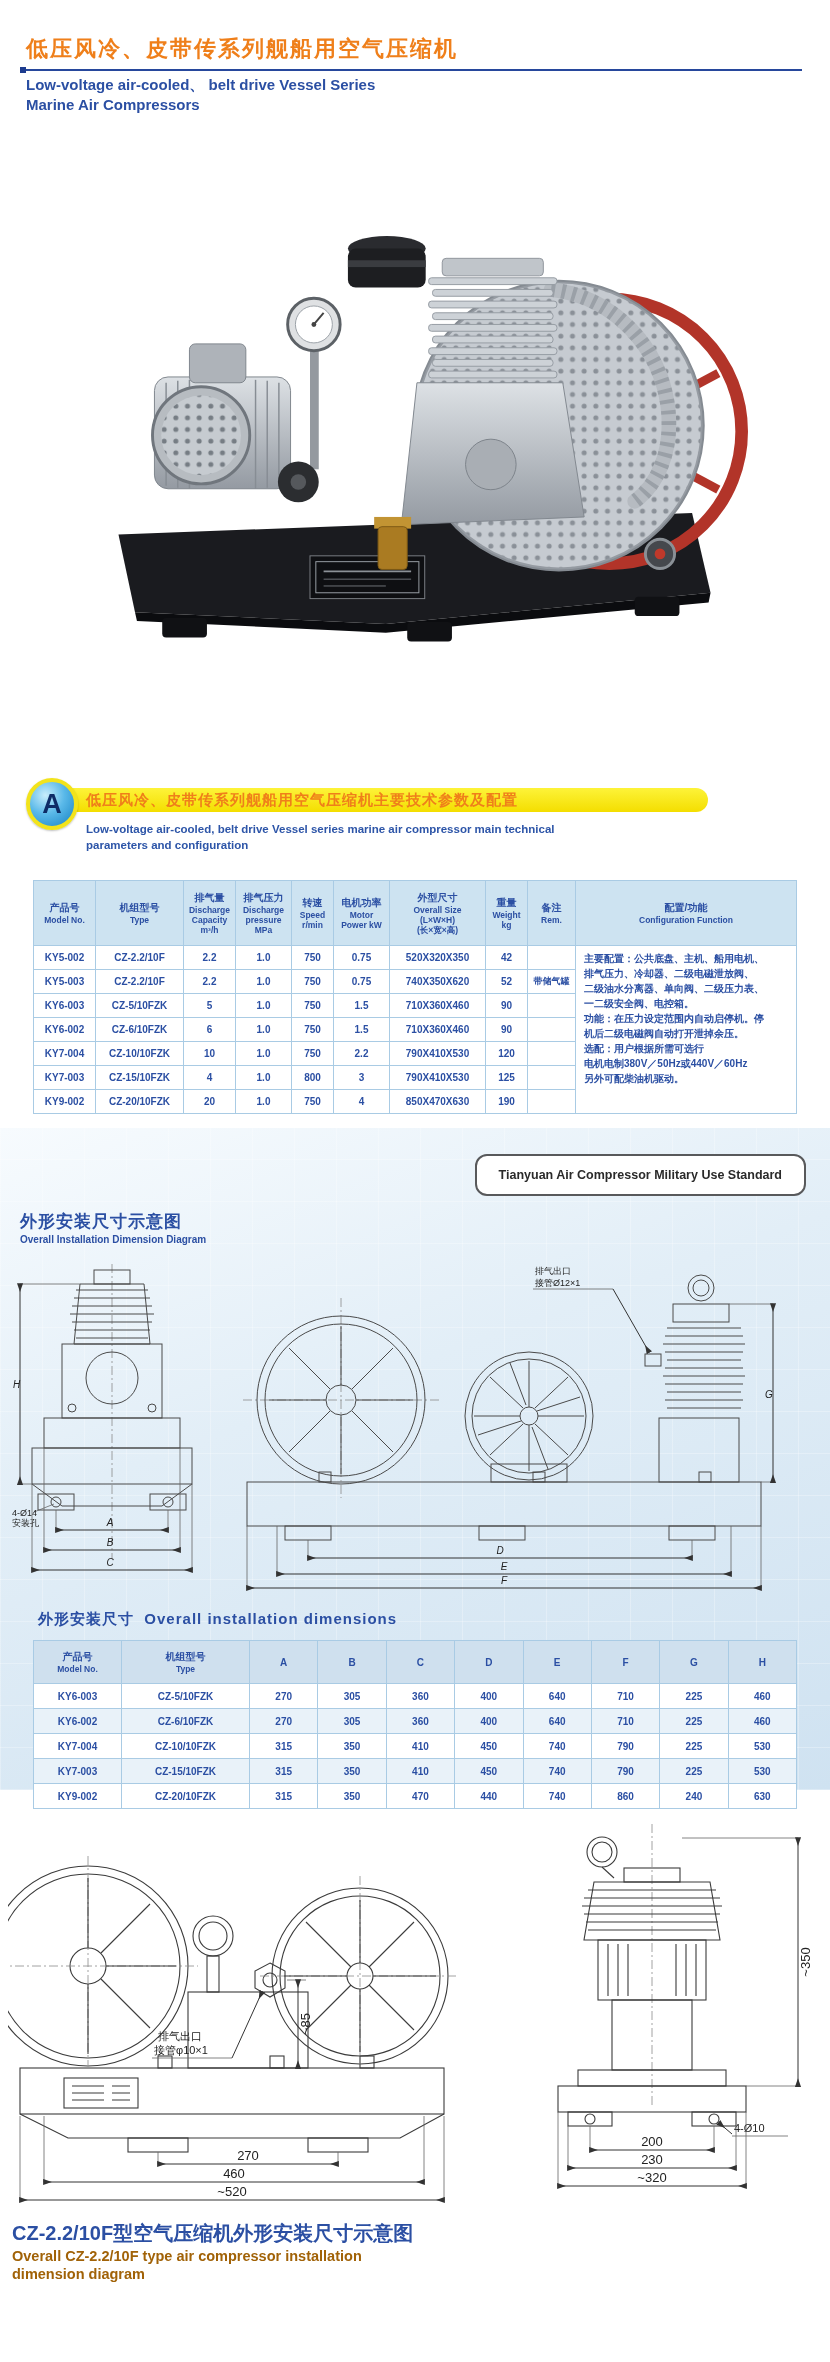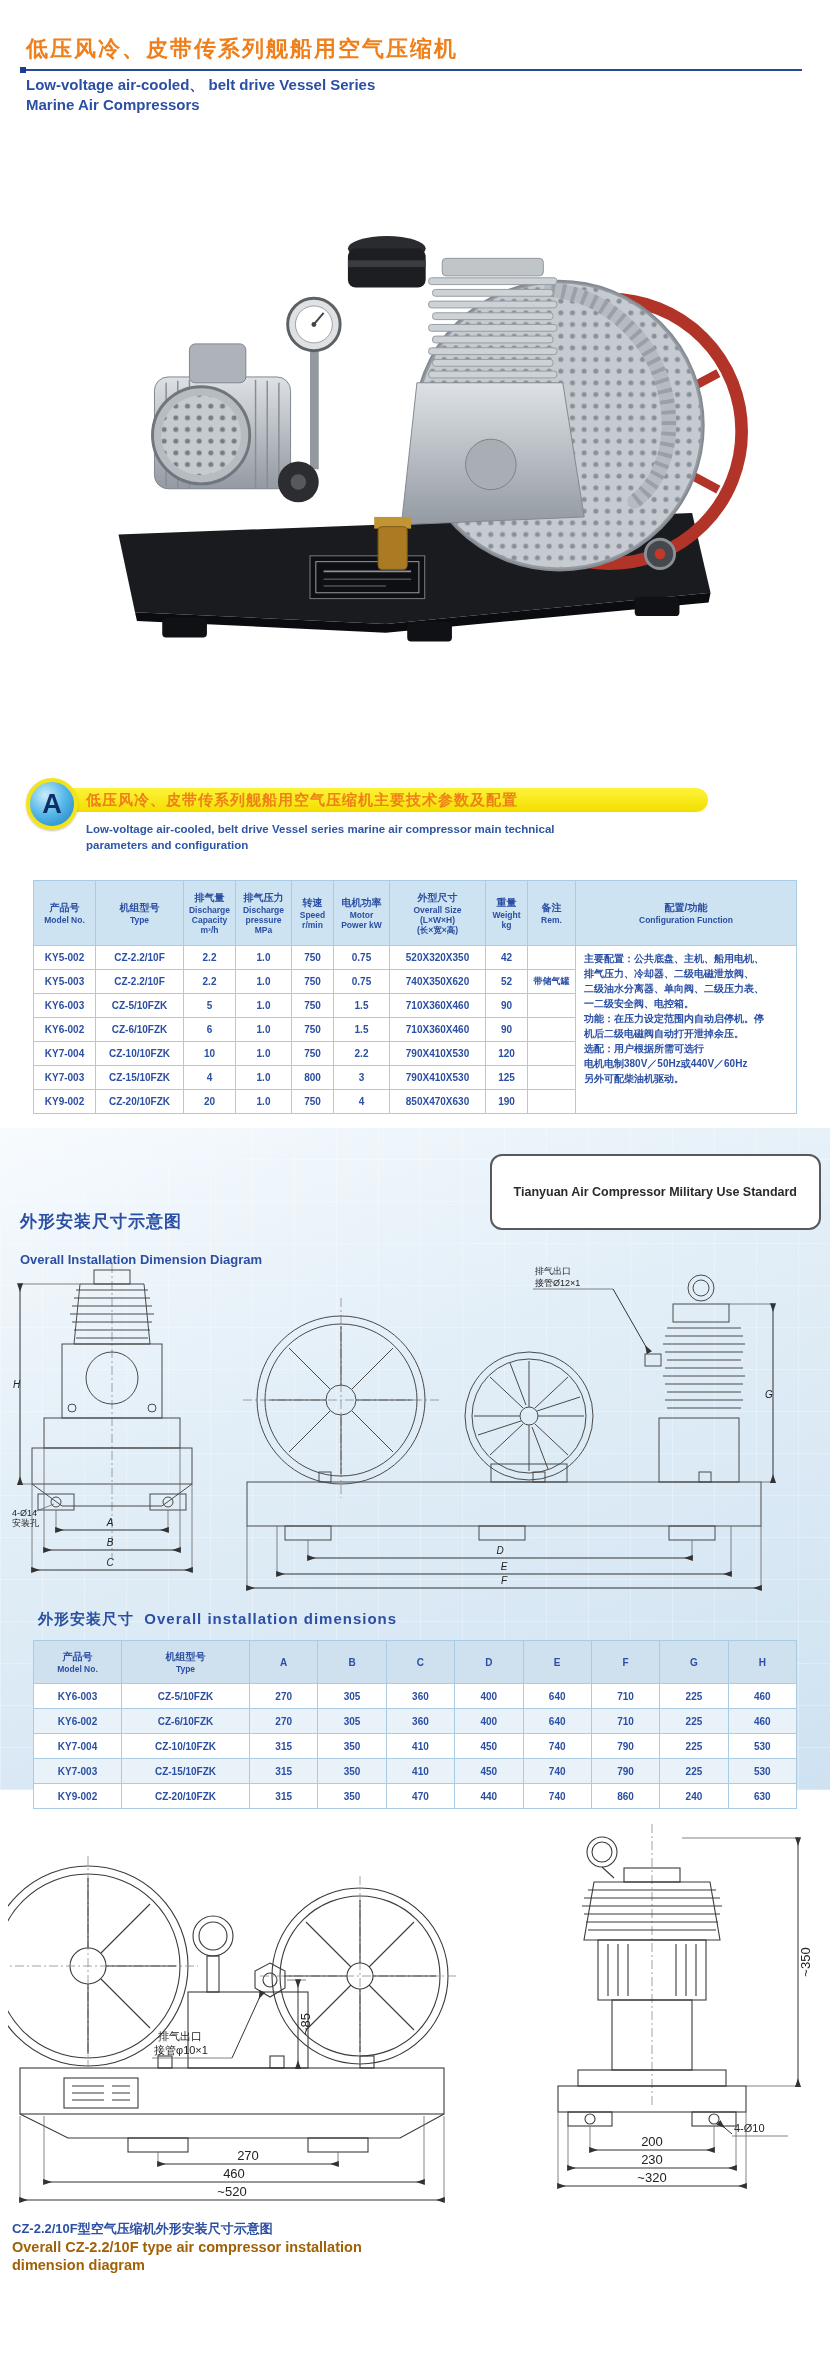--- a/index.html
+++ b/index.html
@@ -33,36 +33,36 @@
   .h-en{font-size:8.5px;font-weight:bold;line-height:1.2;}
   .cfg-cell{text-align:left !important;vertical-align:top !important;padding:5px 8px !important;}
   .cfg-line{font-size:10px;font-weight:bold;line-height:1.5;}
   .rem-txt{font-size:9px;}
   
   .blue-section{position:relative;margin-top:14px;height:662px;
      background:
        repeating-linear-gradient(90deg,rgba(255,255,255,.28) 0 1px,transparent 1px 42px),
        repeating-linear-gradient(0deg,rgba(255,255,255,.28) 0 1px,transparent 1px 42px),
        linear-gradient(160deg,#f7fbfe 0%,#e2eef7 40%,#cfe2f1 100%);}
-  .std-badge{position:absolute;right:9px;top:26px;background:#fff;border:2px solid #58595b;border-radius:12px;
-             padding:29px 22px;font-size:12.5px;font-weight:bold;color:#2a2a2a;}
+  .std-badge{position:absolute;right:24px;top:26px;background:#fff;border:2px solid #58595b;border-radius:12px;
+             padding:12px 22px;font-size:12.5px;font-weight:bold;color:#2a2a2a;}
   .diag-title-zh{position:absolute;left:20px;top:82px;color:#2b4fa3;font-size:17px;font-weight:bold;letter-spacing:1px;}
-  .diag-title-en{position:absolute;left:20px;top:124px;color:#2b4fa3;font-size:13px;font-weight:bold;}
+  .diag-title-en{position:absolute;left:20px;top:106px;color:#2b4fa3;font-size:10px;font-weight:bold;}
   .diagrams{position:absolute;left:10px;top:130px;width:810px;display:flex;gap:14px;}
   .dims-title{position:absolute;left:38px;top:482px;color:#2b4fa3;font-size:15px;font-weight:bold;letter-spacing:1px;}
   .t2{position:absolute;left:33px;top:512px;width:764px;font-size:10px;}
   .t2 th,.t2 td{border:1px solid #a9cbe4;text-align:center;vertical-align:middle;}
   .t2 thead th{background:#cfe0ee;height:40px;}
   .t2 tbody td{height:22px;font-weight:bold;}
   .t2 tbody tr:nth-child(odd) td{background:#ffffff;}
   .t2 tbody tr:nth-child(even) td{background:#e9f2f9;}
   
   .bottom-drawings{margin-top:26px;display:flex;gap:24px;padding-left:8px;}
   .footer{margin:14px 0 0 12px;}
-  .footer-zh{color:#2b4fa3;font-size:13px;font-weight:bold;}
+  .footer-zh{color:#2b4fa3;font-size:20px;font-weight:bold;}
   .footer-en{color:#a16207;font-size:14.5px;font-weight:bold;line-height:1.25;margin-top:0;}
   
   svg text{font-family:"Liberation Sans","DejaVu Sans",sans-serif;}
   .ln{fill:none;stroke:#4a4a4a;stroke-width:1;}
   .ln2{fill:none;stroke:#3b3b3b;stroke-width:1.1;}
   .cl{fill:none;stroke:#8a8a8a;stroke-width:.8;stroke-dasharray:9 3 2 3;}
   .dim{fill:none;stroke:#333;stroke-width:1;}
   .ext{fill:none;stroke:#666;stroke-width:.8;}
   .tz{font-size:9px;fill:#222;}
   .tl{font-size:10px;fill:#222;font-style:italic;}

